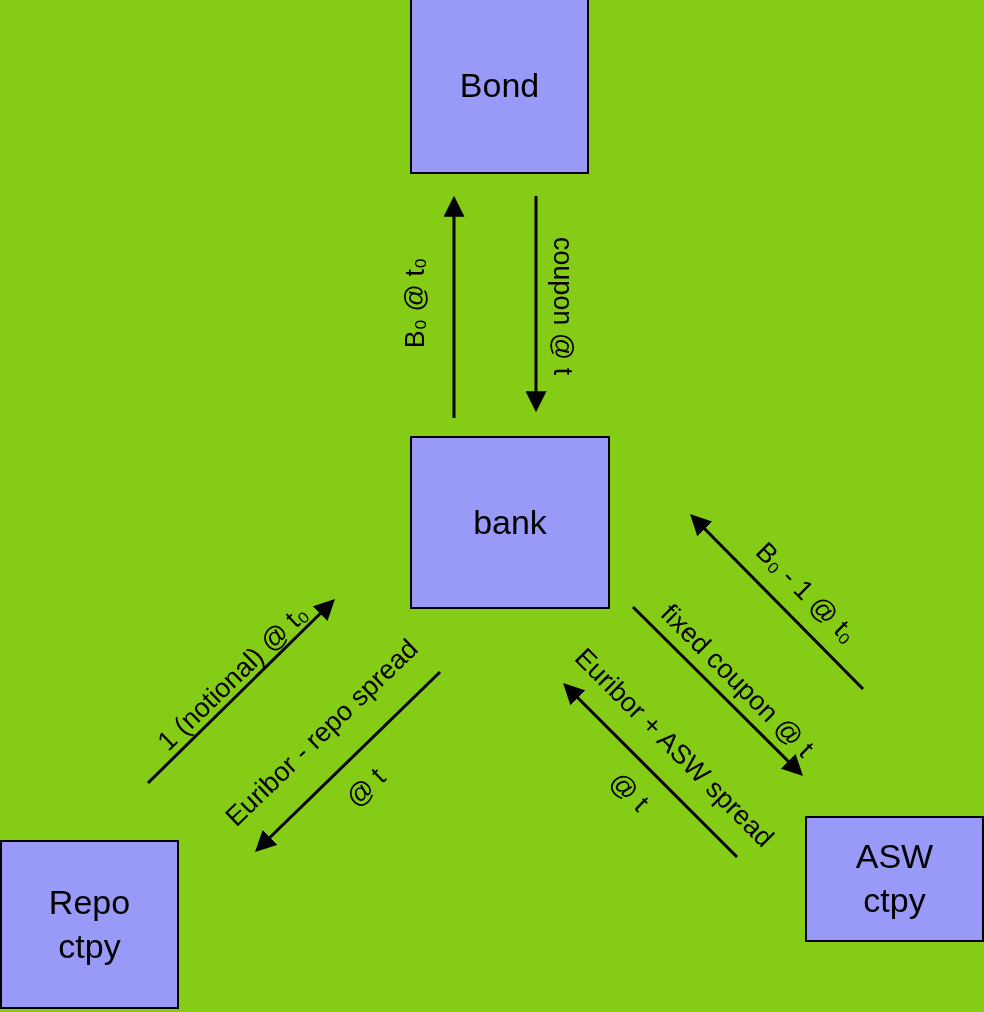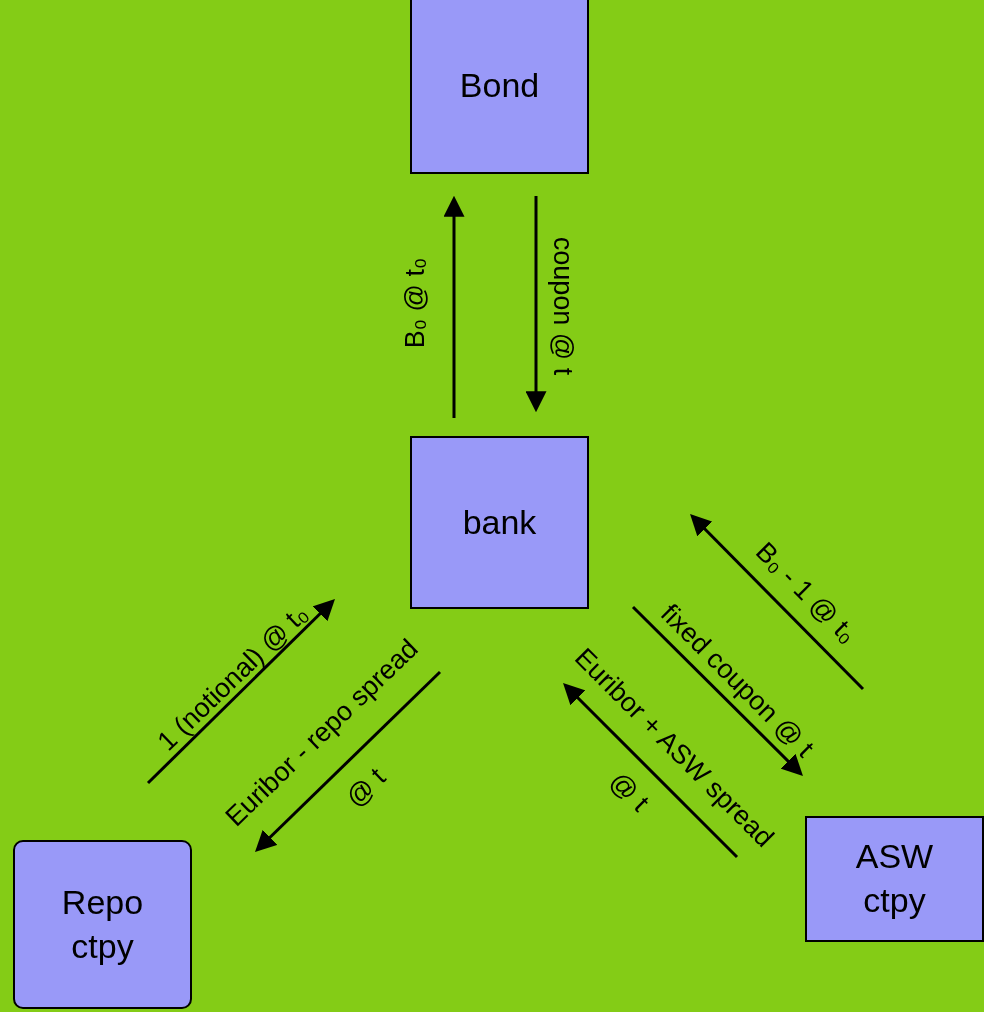--- a/index.html
+++ b/index.html
@@ -21,22 +21,22 @@
     background:#9999f8;
     border:2px solid #000;
     display:flex; align-items:center; justify-content:center;
     text-align:center;
     font-size:34px;
     line-height:1.28;
     white-space:pre-line;
     box-sizing:border-box;
   }
   .node-bond  { left:410px; top:-3px;  width:179px; height:177px; }
-  .node-bank  { left:410px; top:436px; width:179px; height:173px; }
-  .node-repo  { left:13px;   top:840px; width:179px; height:169px;border-radius:10px; }
+  .node-bank  { left:410px; top:436px; width:200px; height:173px; }
+  .node-repo  { left:0px;   top:840px; width:179px; height:169px; }
   .node-asw   { left:805px; top:816px; width:179px; height:126px; }
   .flow-label {
     position:absolute;
     font-size:27px;
     white-space:nowrap;
     line-height:1;
   }
   .rot-ccw90 { transform:translate(-50%,-50%) rotate(-90deg); }
   .rot-cw90  { transform:translate(-50%,-50%) rotate(90deg); }
   .rot-ccw44 { transform:translate(-50%,-50%) rotate(-44deg); }

